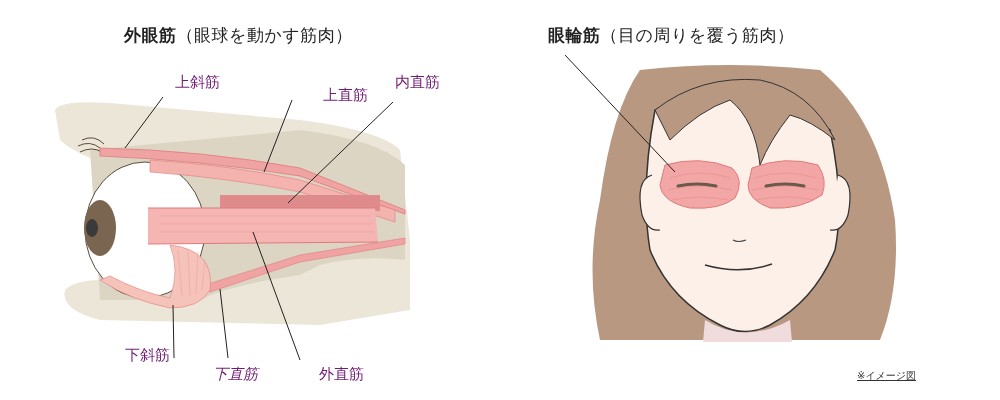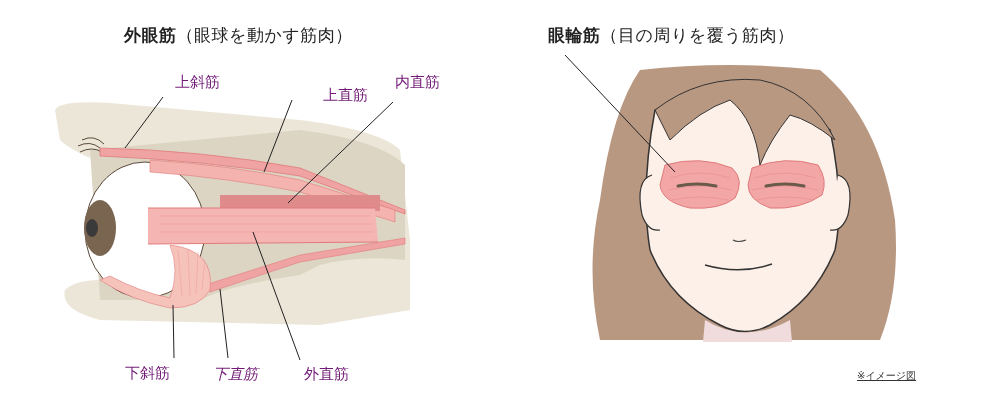--- a/index.html
+++ b/index.html
@@ -57,23 +57,23 @@
     <line x1="393" y1="102" x2="288" y2="203"></line>
     <line x1="253" y1="232" x2="300" y2="360"></line>
     <line x1="173" y1="305" x2="174" y2="358"></line>
     <line x1="220" y1="289" x2="228" y2="358"></line>
   </g>
 </svg>
 
 <div class="label" style="left:175px; top:73px;">上斜筋</div>
 <div class="label" style="left:287px; top:86px;margin-left:36px;">上直筋</div>
 <div class="label" style="left:395px; top:73px;">内直筋</div>
-<div class="label" style="left:125px; top:364px;text-align:center;">下斜筋</div>
+<div class="label" style="left:125px; top:346px;text-align:center;">下斜筋</div>
 <div class="label" style="left:213px; top:365px;font-style:italic;">下直筋</div>
-<div class="label" style="left:304px; top:365px;">外直筋</div>
+<div class="label" style="left:319px; top:365px;">外直筋</div>
 
 <svg width="1000" height="400">
 
   <path d="M640 70 Q730 60 820 70 Q880 120 895 220 Q900 290 880 340 L600 340 Q585 270 600 200 Q612 110 640 70 Z" fill="#b99882"></path>
 
   <path d="M655 110 Q740 80 830 130 Q845 200 835 250 Q815 300 770 325 Q745 338 720 325 Q670 300 650 250 Q640 190 655 110 Z" fill="#fdf0e8" stroke="#333" stroke-width="1.5"></path>
 
   <path d="M652 175 Q635 180 642 215 Q648 232 660 230" fill="#fdf0e8" stroke="#333" stroke-width="1.2"></path>
   <path d="M838 175 Q855 180 848 215 Q842 232 830 230" fill="#fdf0e8" stroke="#333" stroke-width="1.2"></path>
 

